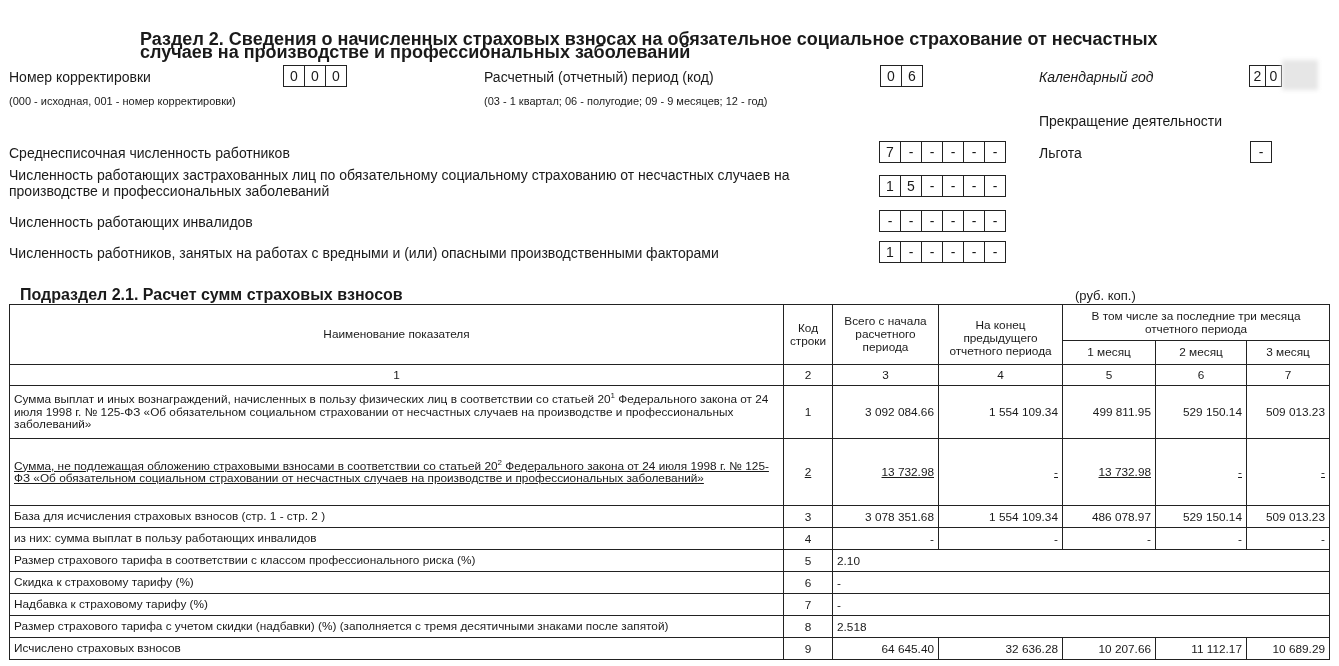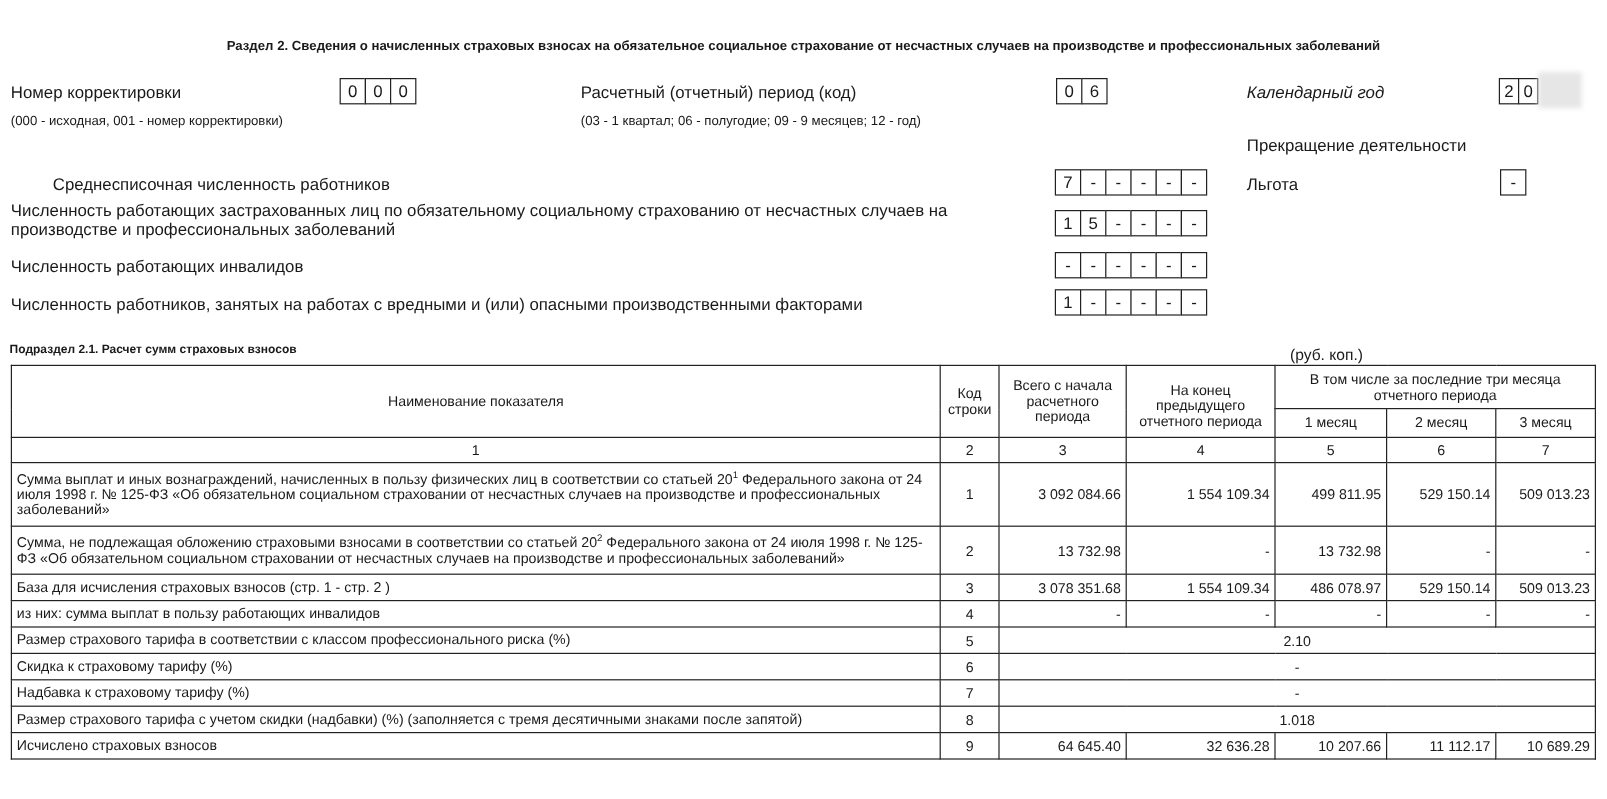--- a/index.html
+++ b/index.html
@@ -2,52 +2,52 @@
 <html><head>
   <meta charset="utf-8">
   <style>
     html, body { margin: 0; padding: 0; background: #ffffff; }
     body {
       width: 1339px; height: 666px; position: relative; overflow: hidden;
       font-family: "Liberation Sans", sans-serif; color: #1a1a1a;
     }
     .abs { position: absolute; }
     .title {
-      left: 0; top: 33px; width: 1339px; text-align: center;
-      font-weight: bold; font-size: 11px; line-height: 13px;
+      left: 0; top: 33px; width: 1339px; 
+      font-weight: bold; font-size: 18px; line-height: 13px;
     }
     .lbl { font-size: 14px; white-space: nowrap; }
     .hint { font-size: 11px; white-space: nowrap; }
     .cells { display: flex; height: 22px; }
     .cell {
       width: 22px; height: 22px; box-sizing: border-box;
       border: 1px solid #222; margin-left: -1px;
       display: flex; align-items: center; justify-content: center;
       font-size: 14px; background: #fff;
     }
     .cell:first-child { margin-left: 0; }
     .blur {
       width: 36px; height: 30px; background: #e6e6e6; filter: blur(2px);
     }
-    .sub-title { left: 8px; top: 286px; font-weight: bold; font-size: 10px; }
+    .sub-title { left: 20px; top: 286px; font-weight: bold; font-size: 16px; }
     .units { left: 1075px; top: 288px; font-size: 13px; }
     table.main {
       position: absolute; left: 9px; top: 304px;
       border-collapse: collapse; table-layout: fixed;
       font-size: 11.8px;
     }
     table.main td, table.main th {
       border: 1px solid #222; padding: 0 4px; font-weight: normal;
       vertical-align: middle;
     }
     table.main th { text-align: center; line-height: 13px; }
     td.name { text-align: left; line-height: 12.5px; }
     td.code { text-align: center; }
     td.num { text-align: right; vertical-align: top; padding-top: 3px; }
-    td.span { text-align: center; }
+    td.span { text-align: left; }
     td.codetop { text-align: center; vertical-align: top; padding-top: 3px; }
     sup { font-size: 8px; line-height: 0; }
   </style>
 </head>
 <body>
 
 <div class="abs title" style="padding:0 140px;box-sizing:border-box;">Раздел 2. Сведения о начисленных страховых взносах на обязательное социальное страхование от несчастных случаев на производстве и профессиональных заболеваний</div>
 
 <div class="abs lbl" style="left:9px;top:69px;">Номер корректировки</div>
 <div class="abs cells" style="left:283px;top:65px;">
@@ -66,21 +66,21 @@
 
 <div class="abs lbl" style="left:1039px;top:69px;font-style:italic;">Календарный год</div>
 <div class="abs cells" style="left:1249px;top:65px;">
   <div class="cell" style="width:17px;">2</div>
   <div class="cell" style="width:17px;">0</div>
   <div class="blur" style="margin-top:-5px;"></div>
 </div>
 
 <div class="abs lbl" style="left:1039px;top:113px;">Прекращение деятельности</div>
 
-<div class="abs lbl" style="left:9px;top:145px;margin-left:35px;">Среднесписочная численность работников</div>
+<div class="abs lbl" style="left:9px;top:145px;">Среднесписочная численность работников</div>
 <div class="abs cells" style="left:879px;top:141px;">
   <div class="cell">7</div>
   <div class="cell">-</div>
   <div class="cell">-</div>
   <div class="cell">-</div>
   <div class="cell">-</div>
   <div class="cell">-</div>
 </div>
 
 <div class="abs lbl" style="left:1039px;top:145px;text-align:right;">Льгота</div>
@@ -155,21 +155,21 @@
   </tr>
   <tr style="height:53px;">
     <td class="name"><span>Сумма выплат и иных вознаграждений, начисленных в пользу физических лиц в соответствии со статьей 20</span><sup>1</sup><span> Федерального закона от 24 июля 1998 г. № 125-ФЗ «Об обязательном социальном страховании от несчастных случаев на производстве и профессиональных заболеваний»</span></td>
     <td class="codetop">1</td>
     <td class="num">3 092 084.66</td>
     <td class="num">1 554 109.34</td>
     <td class="num">499 811.95</td>
     <td class="num">529 150.14</td>
     <td class="num">509 013.23</td>
   </tr>
-  <tr style="height:40px;">
+  <tr style="height:67px;text-decoration:underline;">
     <td class="name"><span>Сумма, не подлежащая обложению страховыми взносами в соответствии со статьей 20</span><sup>2</sup><span> Федерального закона от 24 июля 1998 г. № 125-ФЗ «Об обязательном социальном страховании от несчастных случаев на производстве и профессиональных заболеваний»</span></td>
     <td class="codetop">2</td>
     <td class="num">13 732.98</td>
     <td class="num">-</td>
     <td class="num">13 732.98</td>
     <td class="num">-</td>
     <td class="num">-</td>
   </tr>
   <tr style="height:22px;">
     <td class="name">База для исчисления страховых взносов (стр. 1 - стр. 2 )</td>
@@ -200,21 +200,21 @@
     <td class="span" colspan="5">-</td>
   </tr>
   <tr style="height:22px;">
     <td class="name">Надбавка к страховому тарифу (%)</td>
     <td class="code">7</td>
     <td class="span" colspan="5">-</td>
   </tr>
   <tr style="height:22px;">
     <td class="name">Размер страхового тарифа с учетом скидки (надбавки) (%) (заполняется с тремя десятичными знаками после запятой)</td>
     <td class="code">8</td>
-    <td class="span" colspan="5">1.018</td>
+    <td class="span" colspan="5">2.518</td>
   </tr>
   <tr style="height:22px;">
     <td class="name">Исчислено страховых взносов</td>
     <td class="code">9</td>
     <td class="num" style="vertical-align:middle;padding-top:0;">64 645.40</td>
     <td class="num" style="vertical-align:middle;padding-top:0;">32 636.28</td>
     <td class="num" style="vertical-align:middle;padding-top:0;">10 207.66</td>
     <td class="num" style="vertical-align:middle;padding-top:0;">11 112.17</td>
     <td class="num" style="vertical-align:middle;padding-top:0;">10 689.29</td>
   </tr>

